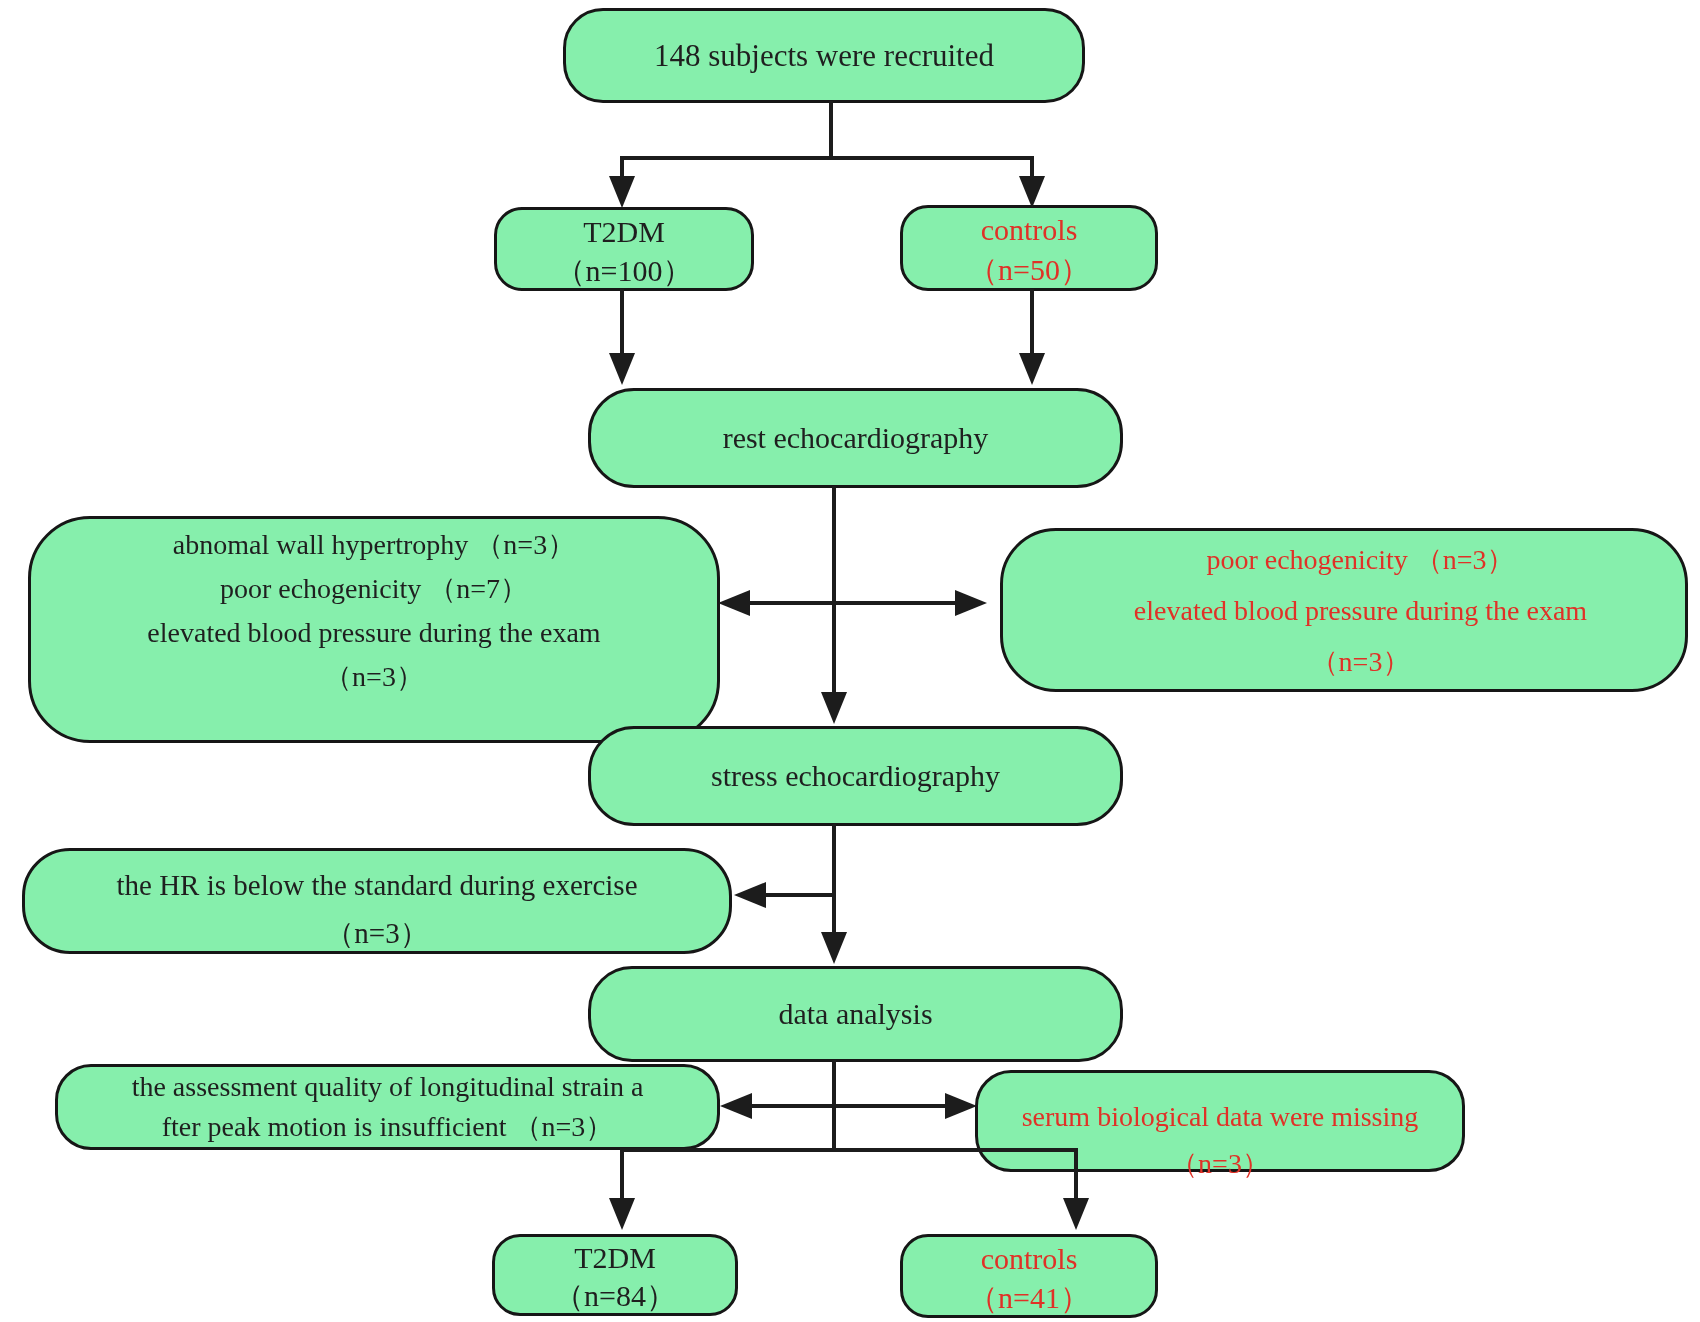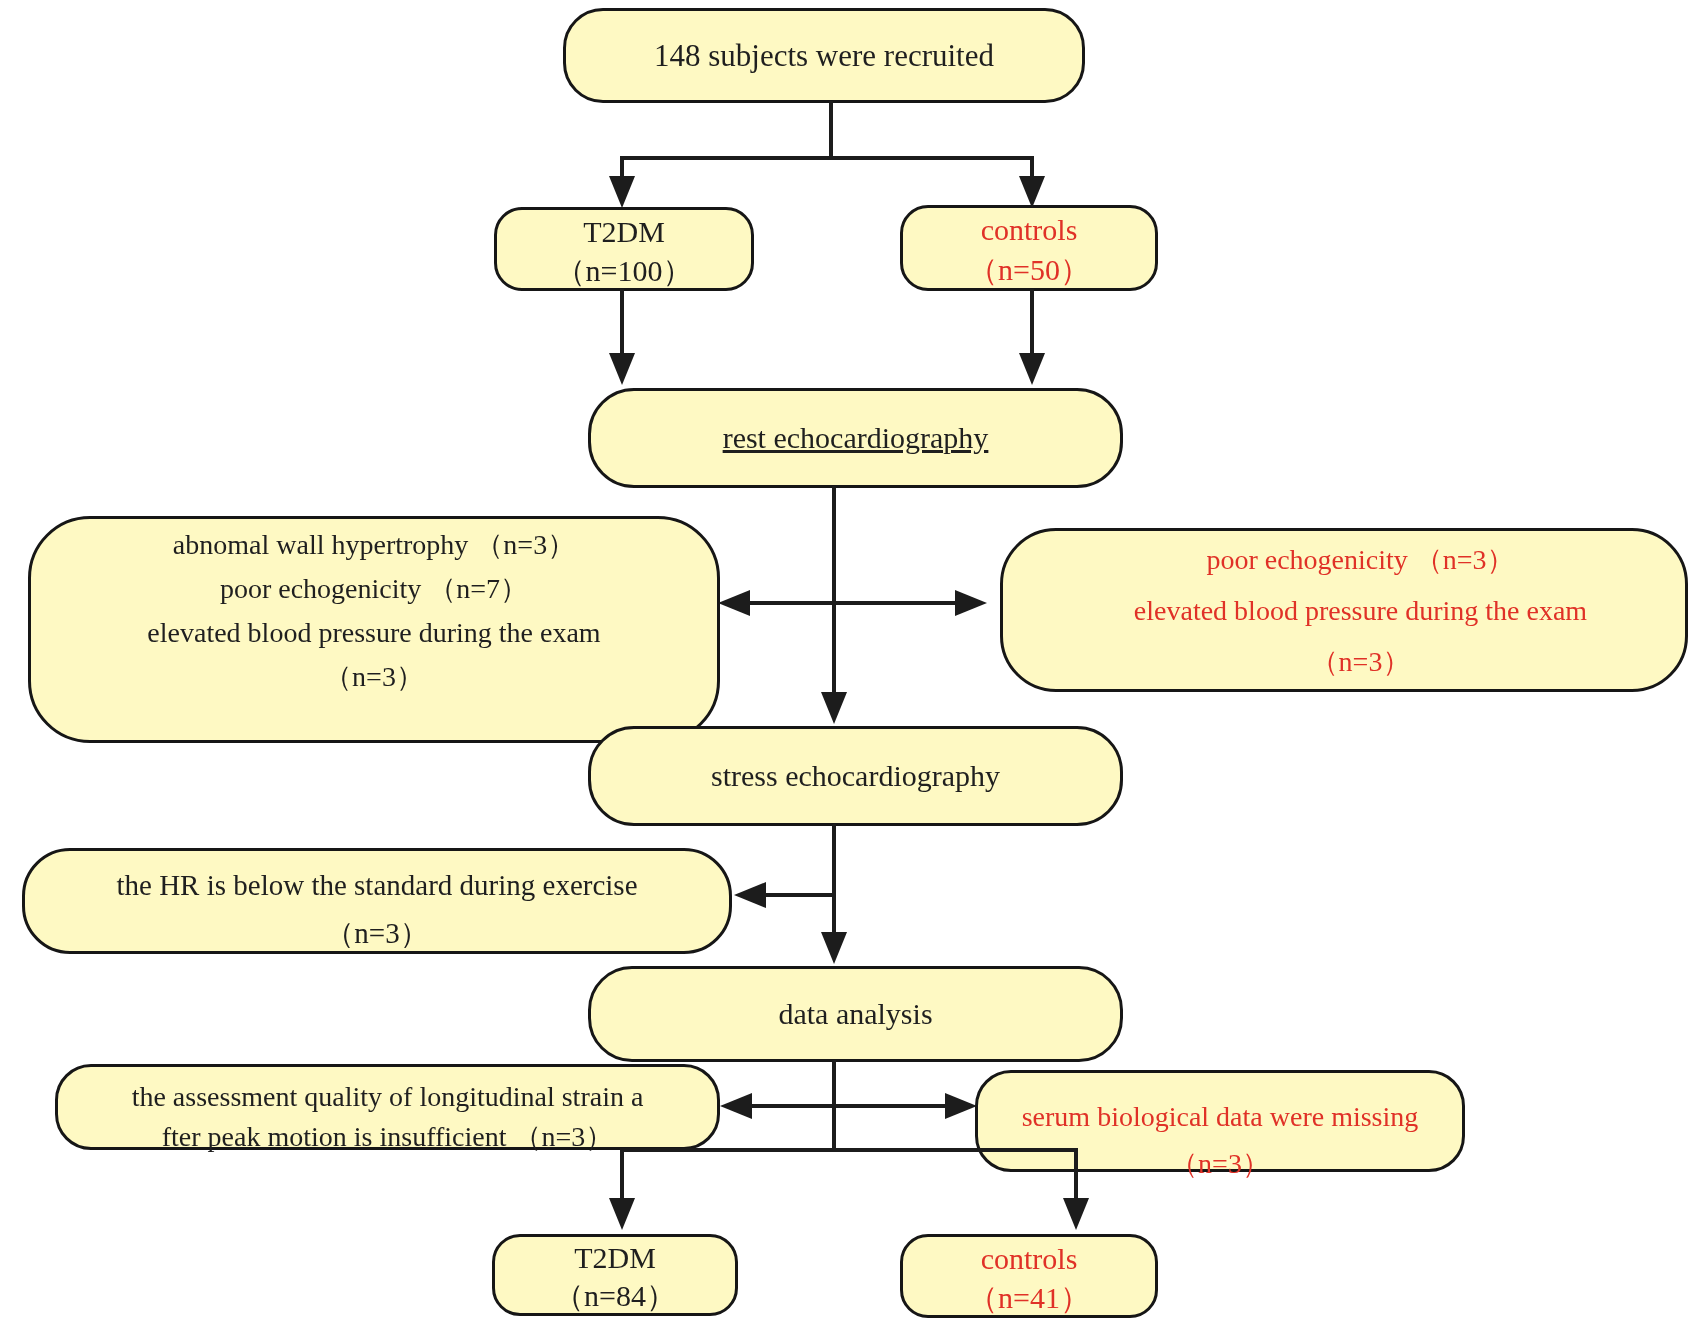--- a/index.html
+++ b/index.html
@@ -1,43 +1,43 @@
 <!DOCTYPE html>
 <html><head>
 <meta charset="utf-8">
 <style>
   html,body{margin:0;padding:0;background:#ffffff;}
   #canvas{
     position:relative;width:1700px;height:1322px;background:#ffffff;overflow:hidden;
     font-family:"Liberation Serif","DejaVu Serif",serif;color:#1f1f1f;
   }
   .flow-box{
-    position:absolute;box-sizing:border-box;background:#fef9c3;
+    position:absolute;box-sizing:border-box;background:#86efac;
     border:3px solid #161616;text-align:center;
   }
   .flow-box .bl{white-space:nowrap;}
   .red{color:#e03127;}
 
   .ln{position:absolute;background:#1c1c1c;}
   .ah{position:absolute;width:0;height:0;}
   .ah.down{border-left:13px solid transparent;border-right:13px solid transparent;border-top:32px solid #1c1c1c;}
   .ah.left{border-top:13px solid transparent;border-bottom:13px solid transparent;border-right:32px solid #1c1c1c;}
   .ah.right{border-top:13px solid transparent;border-bottom:13px solid transparent;border-left:32px solid #1c1c1c;}
 
   
   #box-recruited{left:563px;top:8px;width:522px;height:95px;border-radius:40px;font-size:31px;line-height:89px;}
   #box-t2dm-initial{left:494px;top:207px;width:260px;height:84px;border-radius:28px;font-size:30px;line-height:39px;padding-top:2px;}
   #box-controls-initial{left:900px;top:205px;width:258px;height:86px;border-radius:28px;font-size:30px;line-height:40px;padding-top:2px;}
-  #box-rest{left:588px;top:388px;width:535px;height:100px;border-radius:46px;font-size:30px;line-height:94px;text-decoration:underline;}
+  #box-rest{left:588px;top:388px;width:535px;height:100px;border-radius:46px;font-size:30px;line-height:94px;}
   #box-excl-rest-left{left:28px;top:516px;width:692px;height:227px;border-radius:62px;font-size:28px;line-height:44px;padding-top:4px;}
   #box-excl-rest-right{left:1000px;top:528px;width:688px;height:164px;border-radius:56px;font-size:28px;line-height:51px;padding-top:3px;padding-left:33px;}
   #box-stress{left:588px;top:726px;width:535px;height:100px;border-radius:46px;font-size:30px;line-height:94px;}
   #box-excl-stress{left:22px;top:848px;width:710px;height:106px;border-radius:48px;font-size:29px;line-height:48px;padding-top:10px;}
   #box-data{left:588px;top:966px;width:535px;height:96px;border-radius:44px;font-size:30px;line-height:90px;}
-  #box-excl-data-left{left:55px;top:1064px;width:665px;height:86px;border-radius:36px;font-size:28px;line-height:40px;padding-top:10px;}
+  #box-excl-data-left{left:55px;top:1064px;width:665px;height:86px;border-radius:36px;font-size:28px;line-height:40px;padding-top:0;}
   #box-excl-data-right{left:975px;top:1070px;width:490px;height:102px;border-radius:36px;font-size:28px;line-height:47px;padding-top:20px;}
   #box-t2dm-final{left:492px;top:1234px;width:246px;height:82px;border-radius:28px;font-size:30px;line-height:38px;padding-top:2px;}
   #box-controls-final{left:900px;top:1234px;width:258px;height:84px;border-radius:28px;font-size:30px;line-height:39px;padding-top:2px;}
 </style>
 </head>
 <body>
 
 <div id="canvas">
 
   <div class="flow-box" id="box-recruited">

